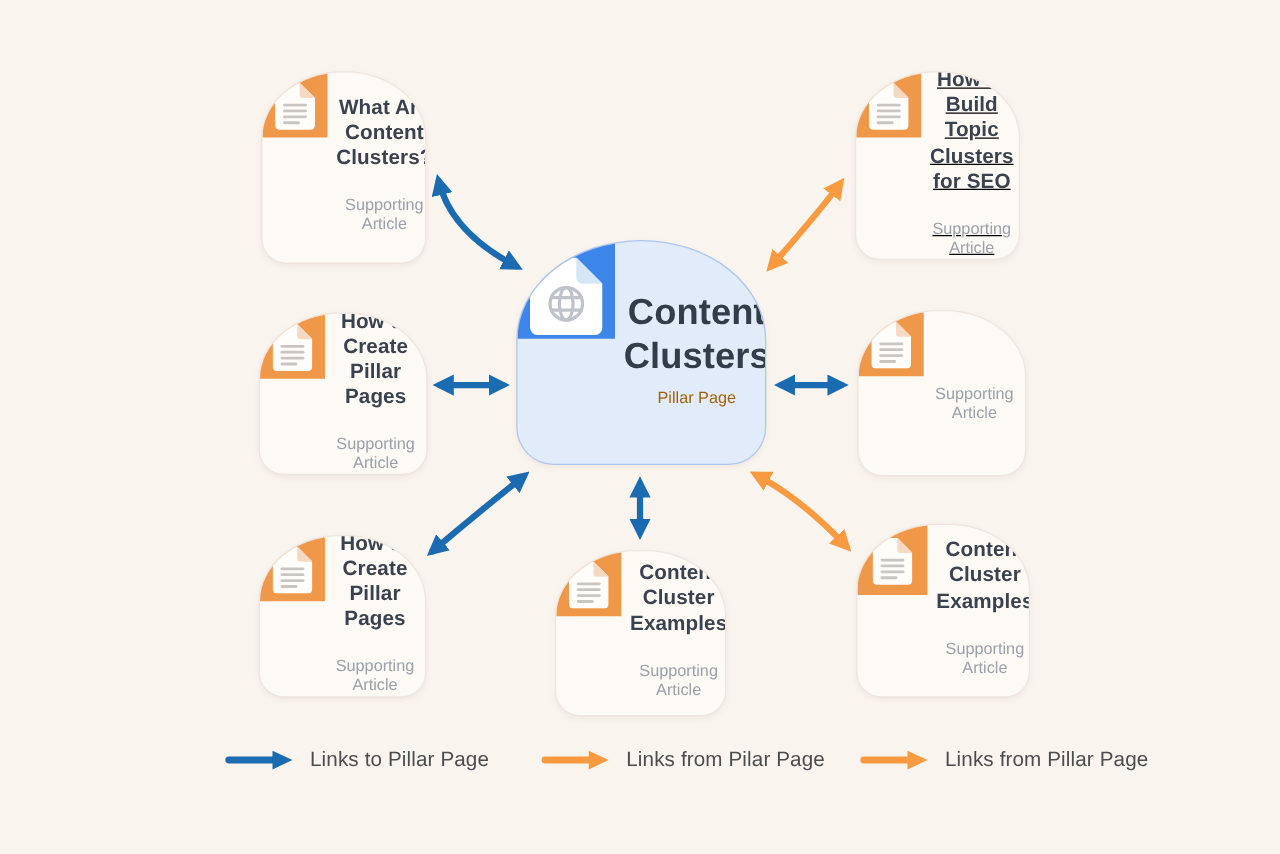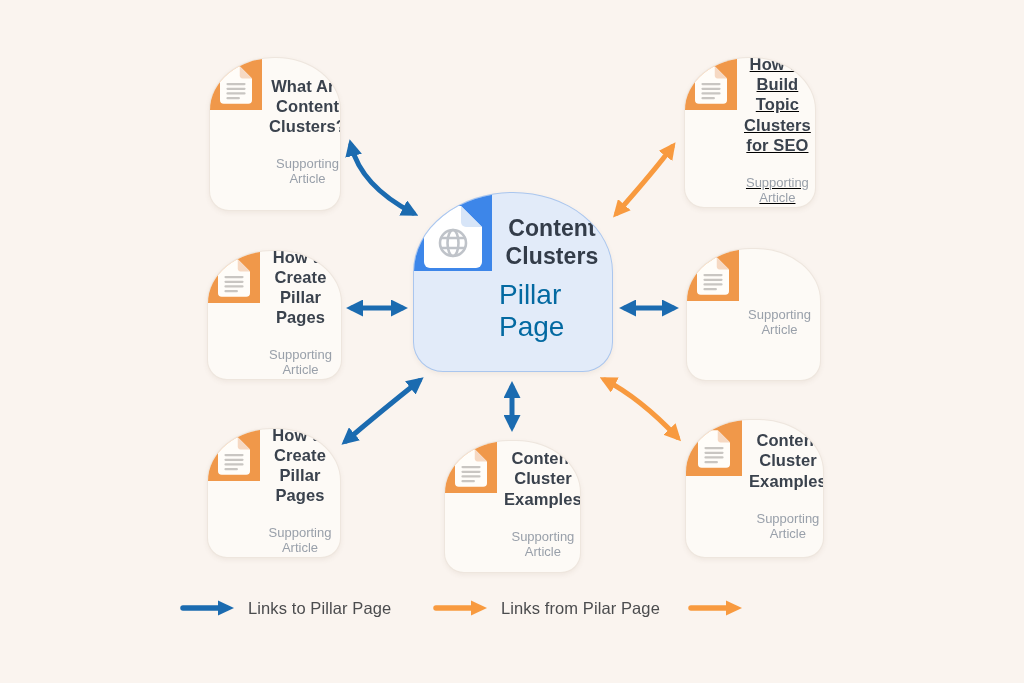--- a/index.html
+++ b/index.html
@@ -44,22 +44,22 @@
   .pillar{
     background:#e2ebf9;
     border:1.5px solid #aac6ee;
     border-radius:100px 100px 30px 30px / 80px 80px 30px 30px;
   }
   .pillar .dome{
     flex:0 0 78px;height:78px;background:#3d86e9;
     display:flex;align-items:flex-start;justify-content:center;
   }
   .pillar .dome svg{margin-top:13px;}
-  .pillar .title{font-size:23px;color:#333c49;line-height:1.2;}
-  .pillar .subtitle{font-size:28px;color:#0369a1;margin-top:8px;}
+  .pillar .title{font-size:29px;color:#333c49;line-height:1.2;}
+  .pillar .subtitle{font-size:13px;color:#a16207;margin-top:8px;}
 
   
   .legend-item{
     position:absolute;top:596px;display:flex;align-items:center;gap:12px;height:24px;
   }
   .legend-label{font-size:16.5px;color:#4b4c4e;font-weight:500;letter-spacing:.1px;}
 
   .hidden-defs{position:absolute;width:0;height:0;overflow:hidden;}
 </style>
 </head>
@@ -221,15 +221,16 @@
       <path d="M38 2.5 L54 10 L38 17.5 z" fill="#f89a3f"></path>
     </svg>
     <span class="legend-label">Links from Pilar Page</span>
   </div>
 
   <div class="legend-item" style="left:688px;">
     <svg width="56" height="20" viewBox="0 0 56 20">
       <line x1="3" y1="10" x2="39" y2="10" stroke="#f89a3f" stroke-width="5.5" stroke-linecap="round"></line>
       <path d="M38 2.5 L54 10 L38 17.5 z" fill="#f89a3f"></path>
     </svg>
+    <span class="legend-label">Links from Pillar Page</span>
   </div>
 
 </div>
 
 </body></html>

